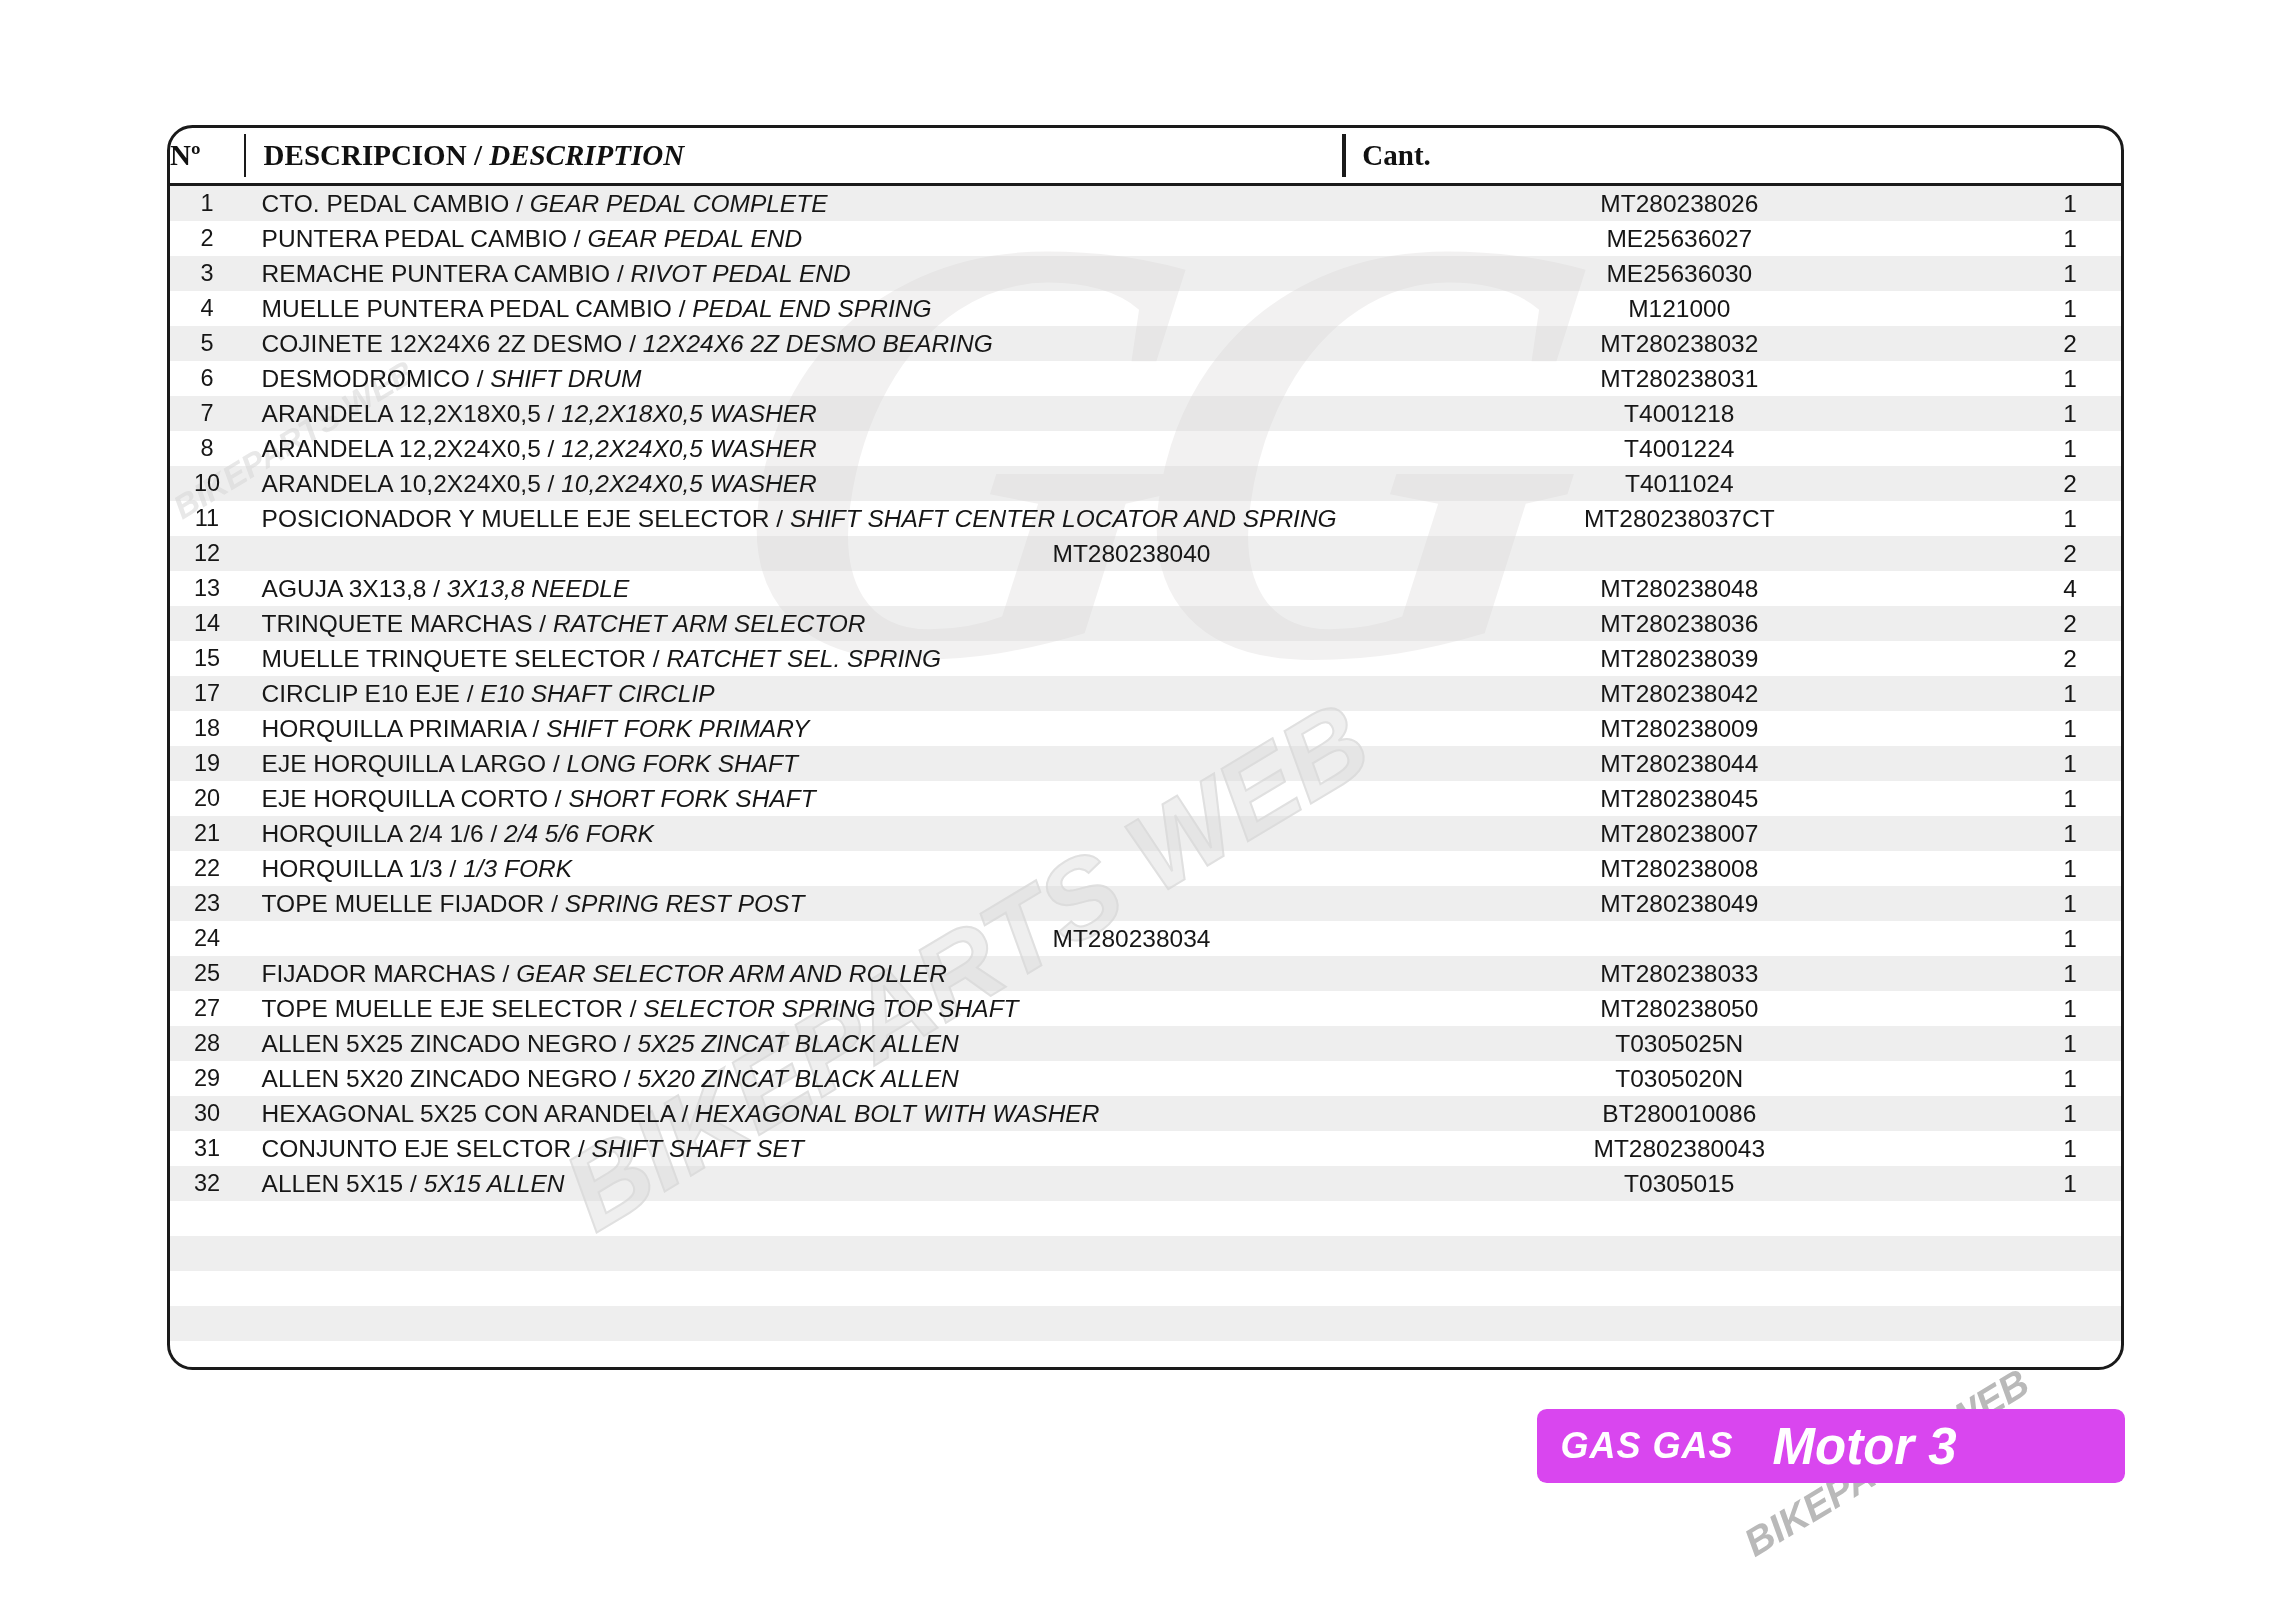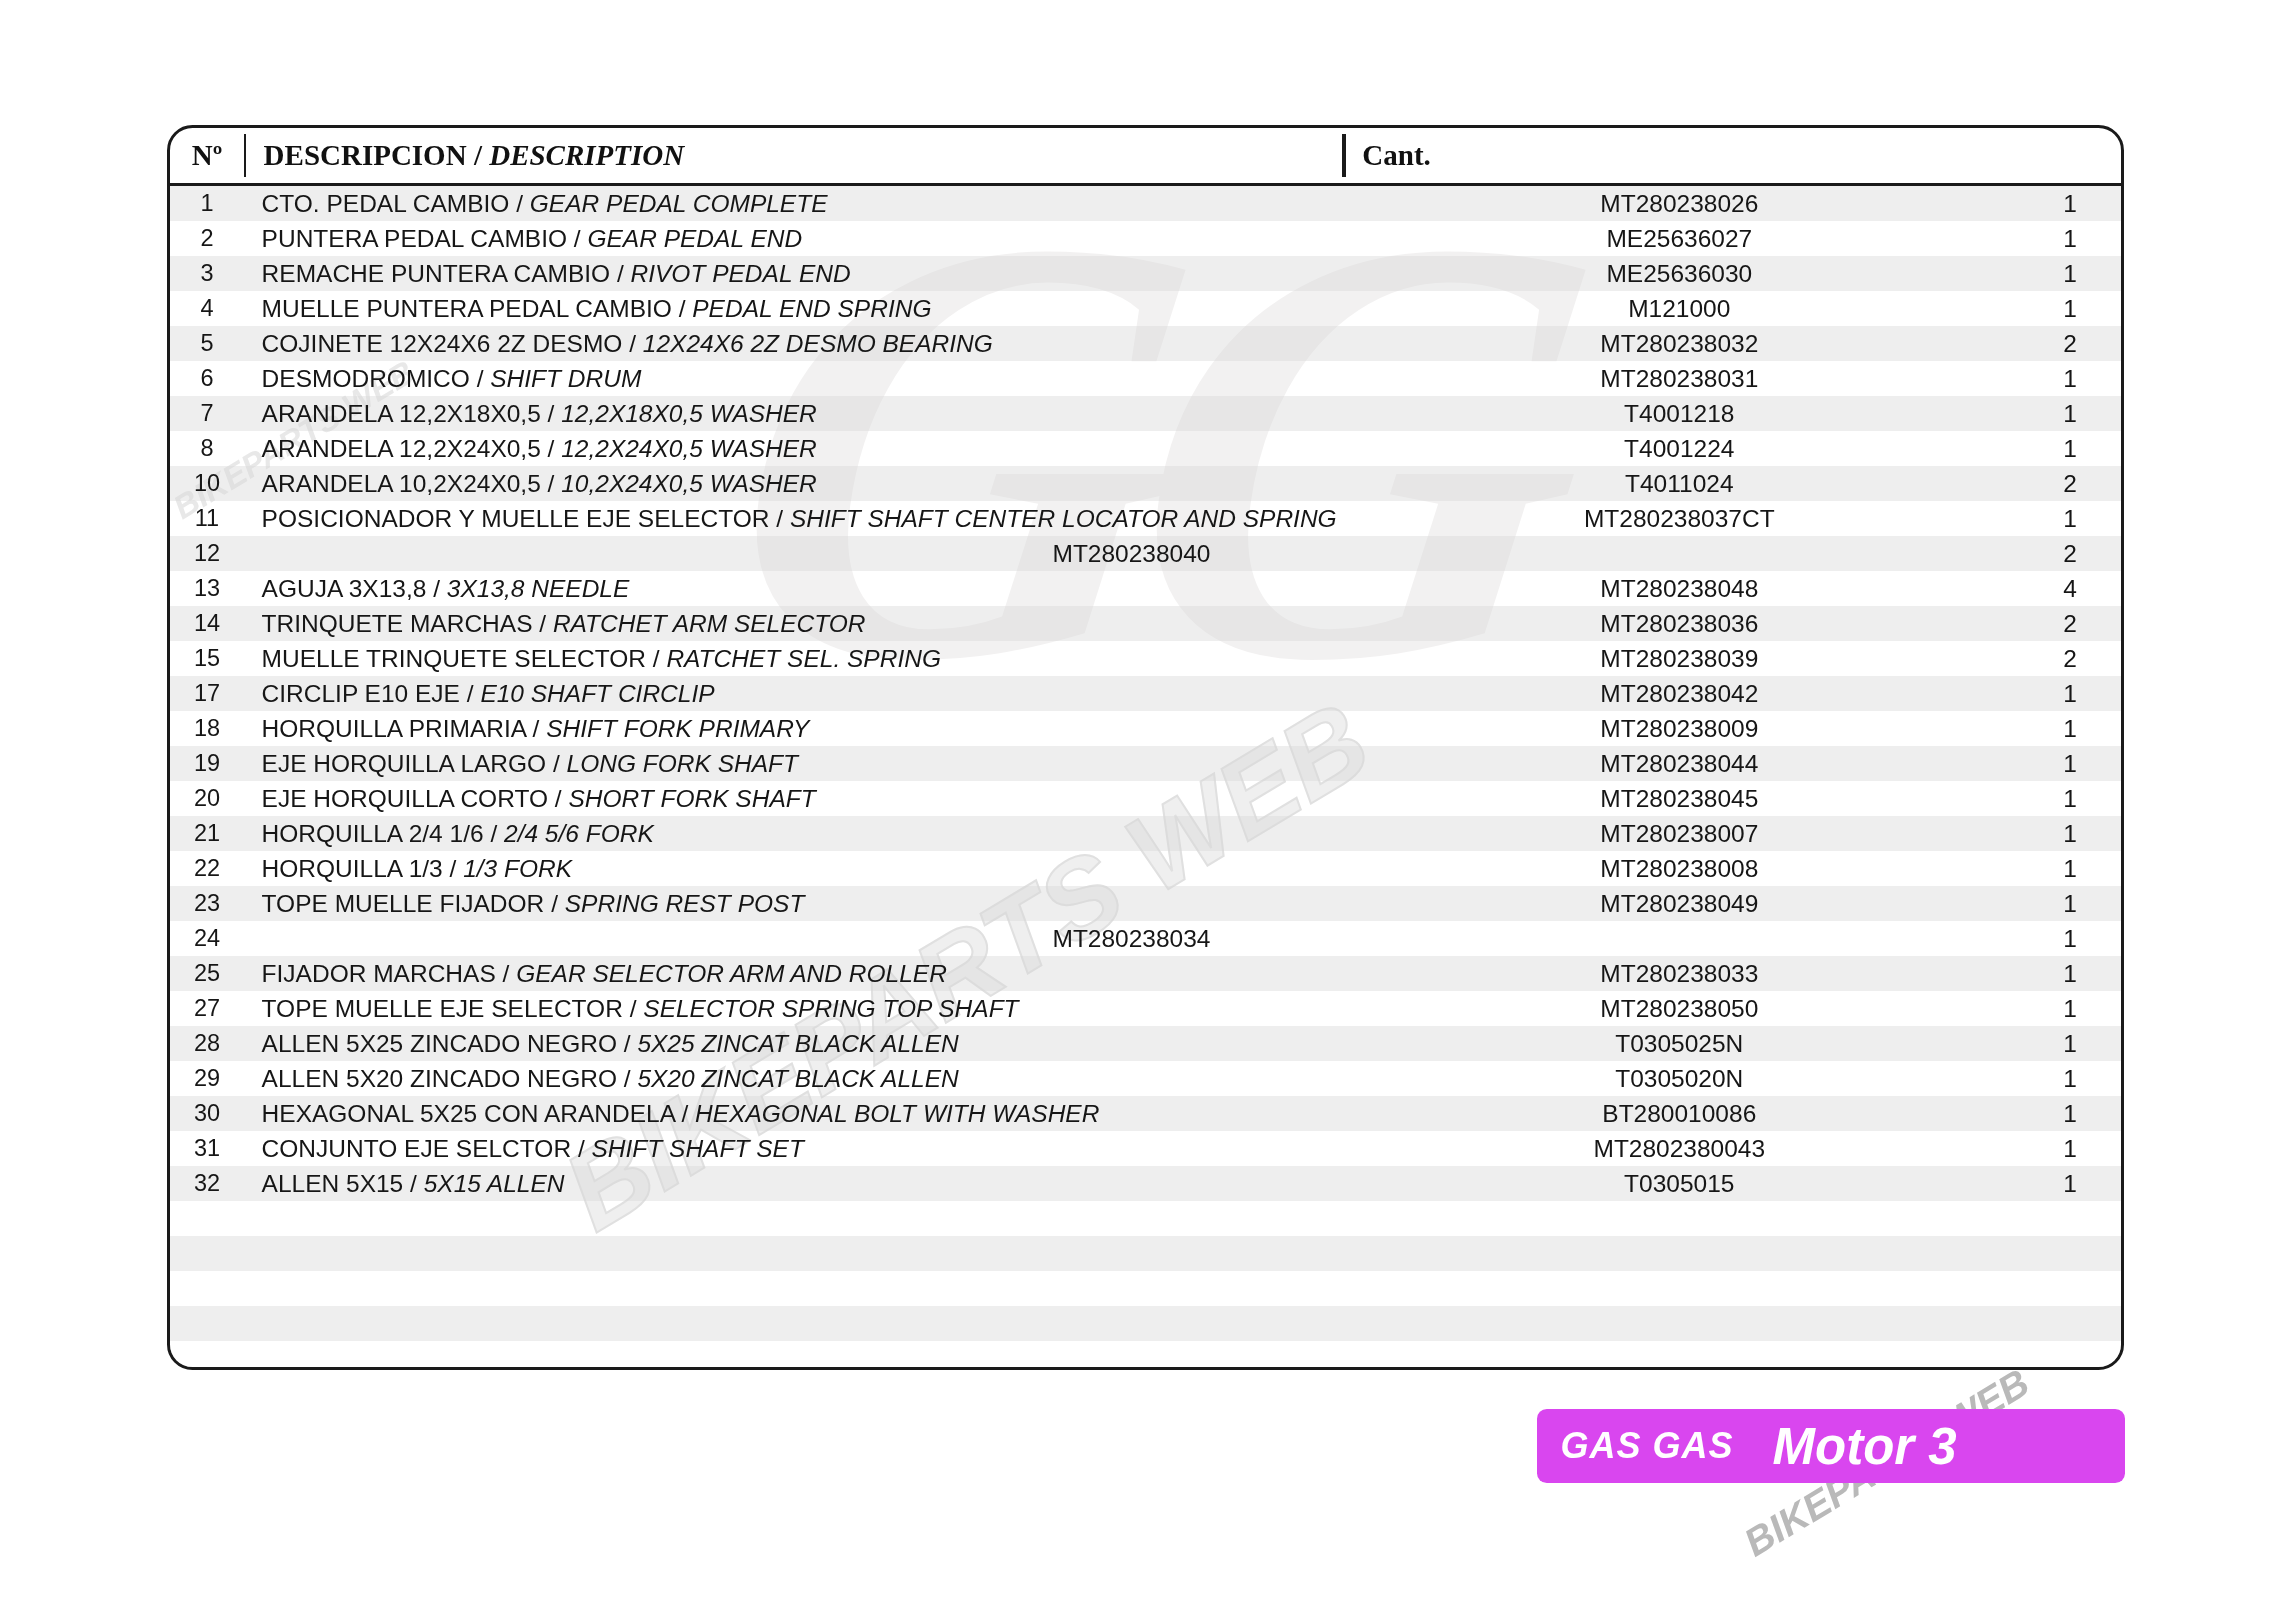--- a/index.html
+++ b/index.html
@@ -91,21 +91,21 @@
   .hdr {
     position: relative;
     height: 55px;
     display: flex;
     align-items: center;
     border-bottom: 3.9px solid #1a1a1a;
     background: transparent;
   }
   .hdr .h-no {
     width: 74px;
-    text-align: center;
+    text-align: left;
     font-family: "Liberation Serif", serif;
     font-weight: bold;
     font-size: 29px;
     color: #111;
   }
   .hdr .vline {
     width: 0;
     border-left: 2.9px solid #1a1a1a;
     height: 43px;
   }

